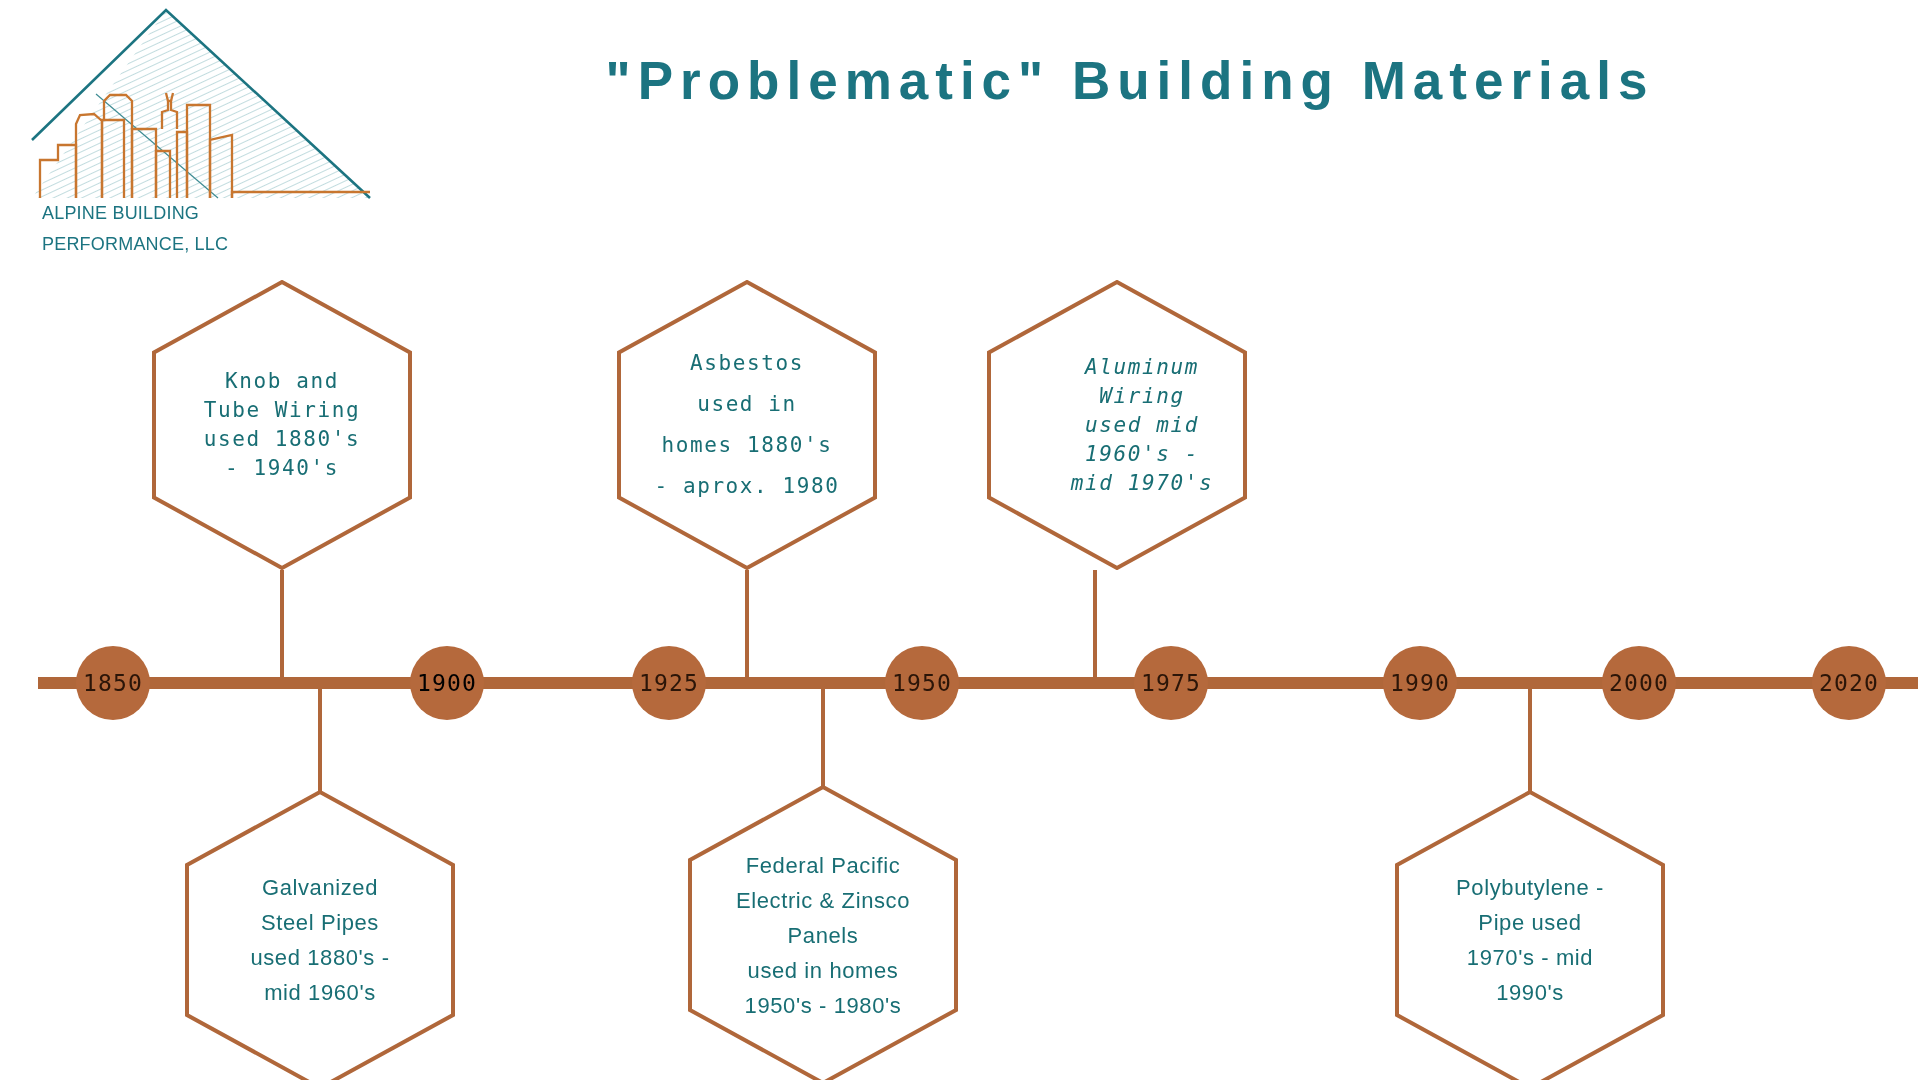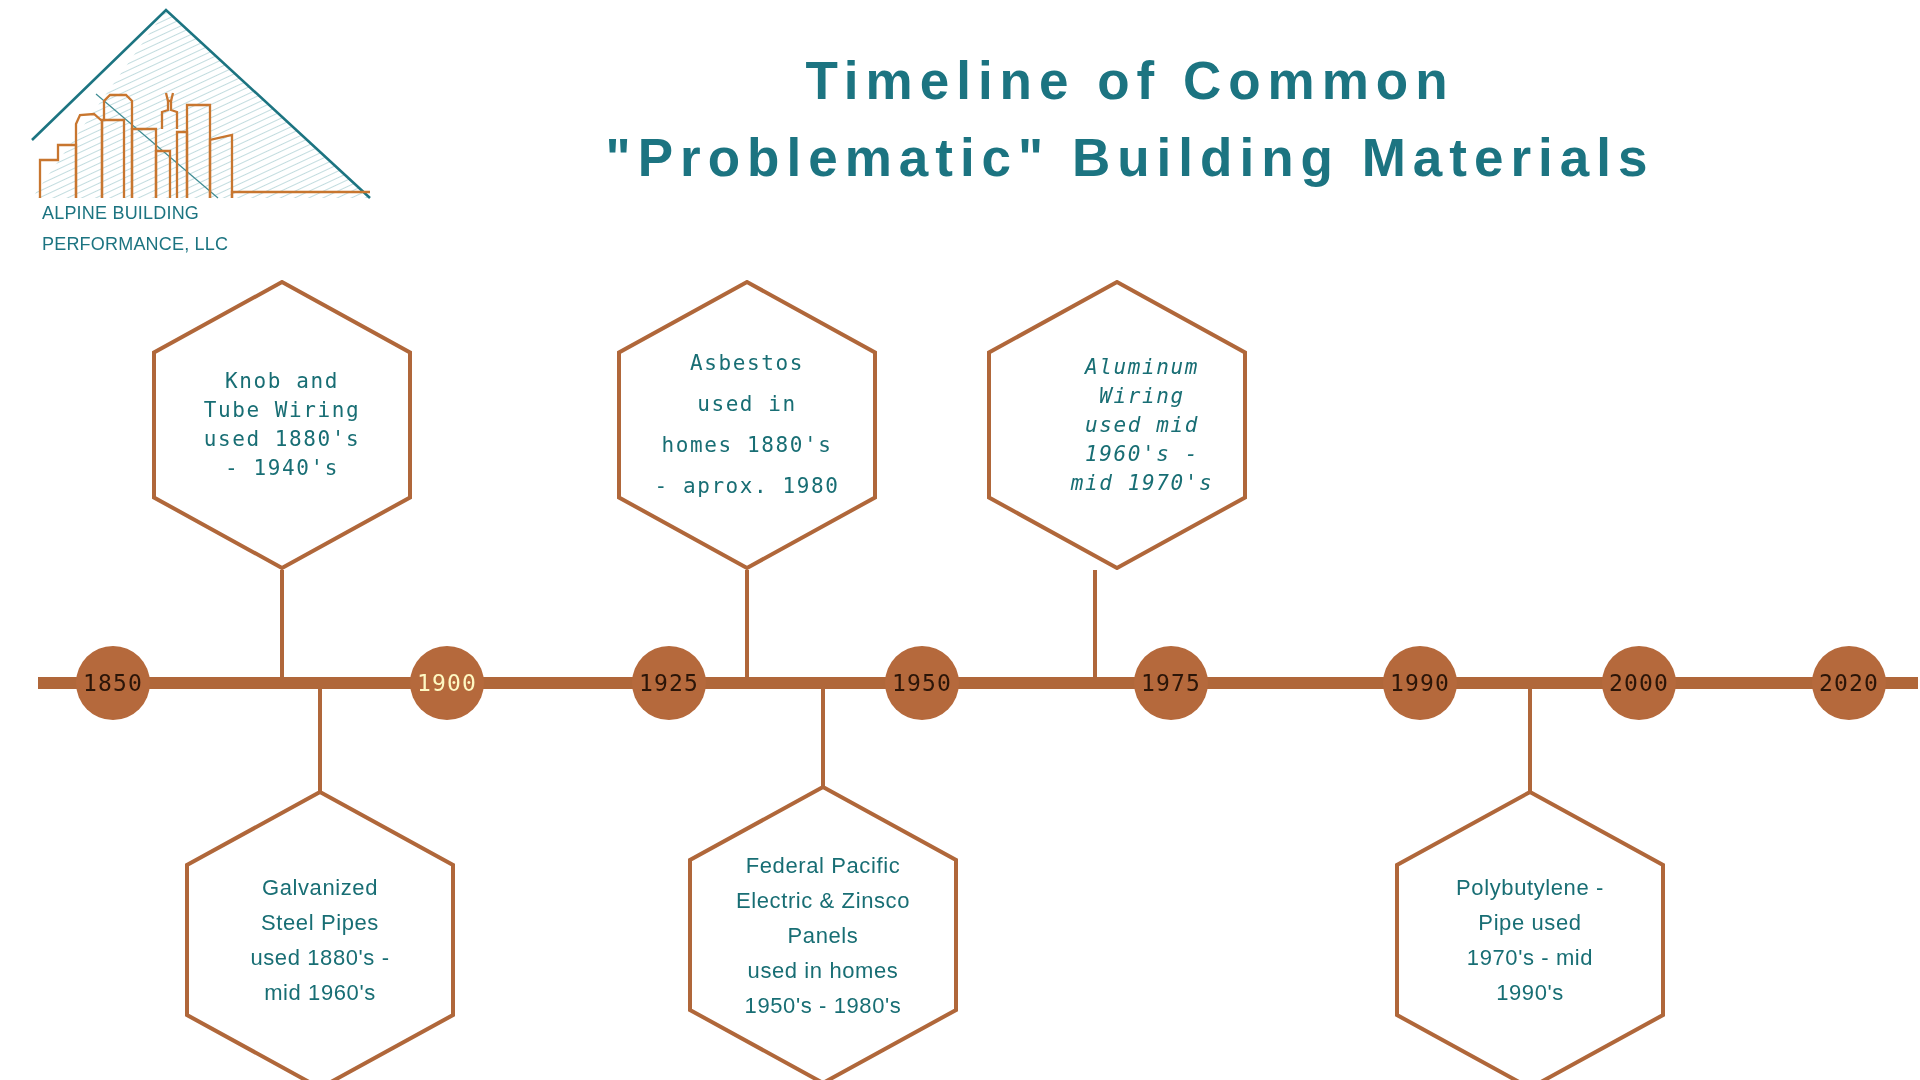--- a/index.html
+++ b/index.html
@@ -107,21 +107,20 @@
         <path d="M169,196 L169,103 L192,103 L192,196"></path>
         <path d="M192,196 L192,138 L214,133 L214,196"></path>
         <path d="M214,196 L214,190 L352,190"></path>
       </g>
     </svg>
     <div class="logo-text"><span>ALPINE BUILDING</span>
 <span>PERFORMANCE, LLC</span></div>
   </div>
 
   <div id="title">
-    <span class="line">Timeline of Common</span>
     <span class="line">"Problematic" Building Materials</span>
   </div>
 
   <div id="connectors">
       <div class="connector" style="left: 280px; top: 570px; height: 113px; background: rgb(176, 103, 58);"></div>
       <div class="connector" style="left: 745px; top: 570px; height: 113px; background: rgb(176, 103, 58);"></div>
       <div class="connector" style="left: 1093px; top: 570px; height: 113px; background: rgb(176, 103, 58);"></div>
       <div class="connector" style="left: 318px; top: 683px; height: 110px; background: rgb(176, 103, 58);"></div>
       <div class="connector" style="left: 821px; top: 683px; height: 105px; background: rgb(176, 103, 58);"></div>
       <div class="connector" style="left: 1528px; top: 683px; height: 110px; background: rgb(176, 103, 58);"></div>
@@ -163,21 +162,21 @@
         </svg>
         <div class="hex-label" style="color: rgb(24, 110, 116);"><span>Polybutylene -</span><span>Pipe used</span><span>1970's - mid</span><span>1990's</span></div>
       </div>
     </div>
 
   <div id="timeline-bar" style="background: rgb(176, 103, 58);"></div>
   <div id="nodes">
       <div class="tl-node" style="left: 76px; top: 646px; background: rgb(181, 105, 60); color: rgb(43, 21, 8);">
         <span>1850</span>
       </div>
-      <div class="tl-node" style="left: 410px; top: 646px; background: rgb(181, 105, 60); color: #fef9c3;">
+      <div class="tl-node" style="left: 410px; top: 646px; background: rgb(181, 105, 60); color: #000000;">
         <span>1900</span>
       </div>
       <div class="tl-node" style="left: 632px; top: 646px; background: rgb(181, 105, 60); color: rgb(43, 21, 8);">
         <span>1925</span>
       </div>
       <div class="tl-node" style="left: 885px; top: 646px; background: rgb(181, 105, 60); color: rgb(43, 21, 8);">
         <span>1950</span>
       </div>
       <div class="tl-node" style="left: 1134px; top: 646px; background: rgb(181, 105, 60); color: rgb(43, 21, 8);">
         <span>1975</span>

